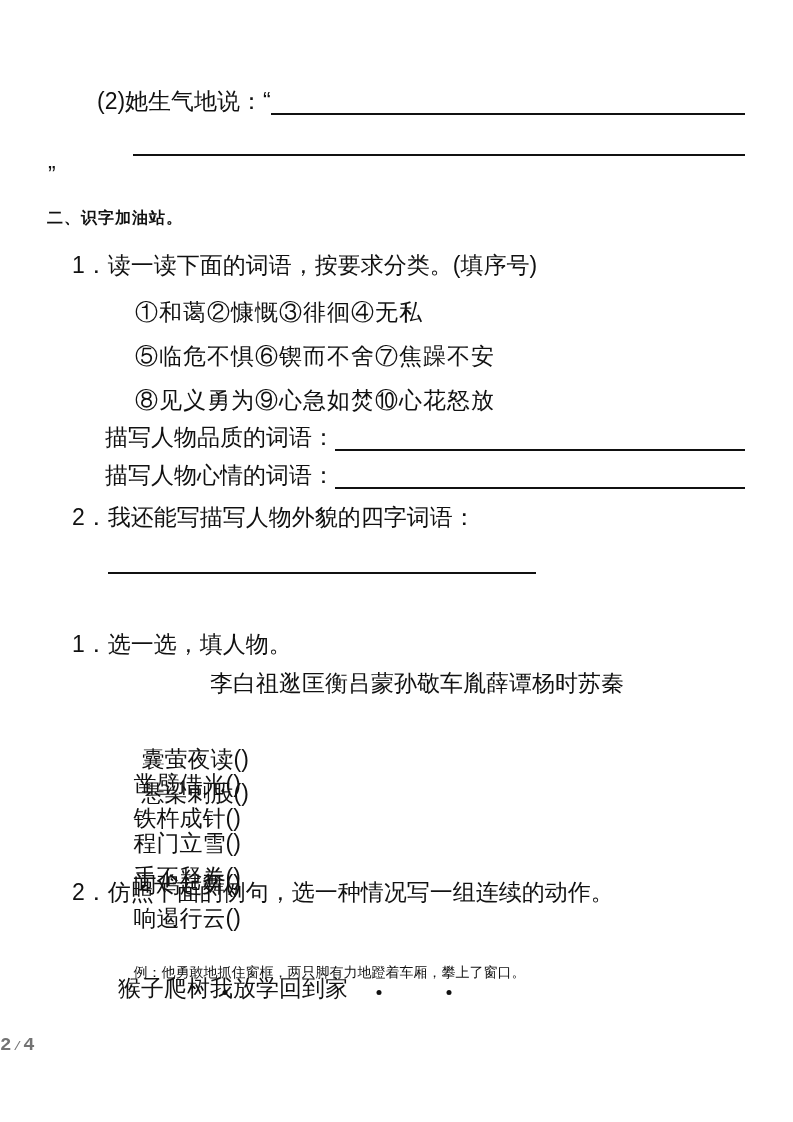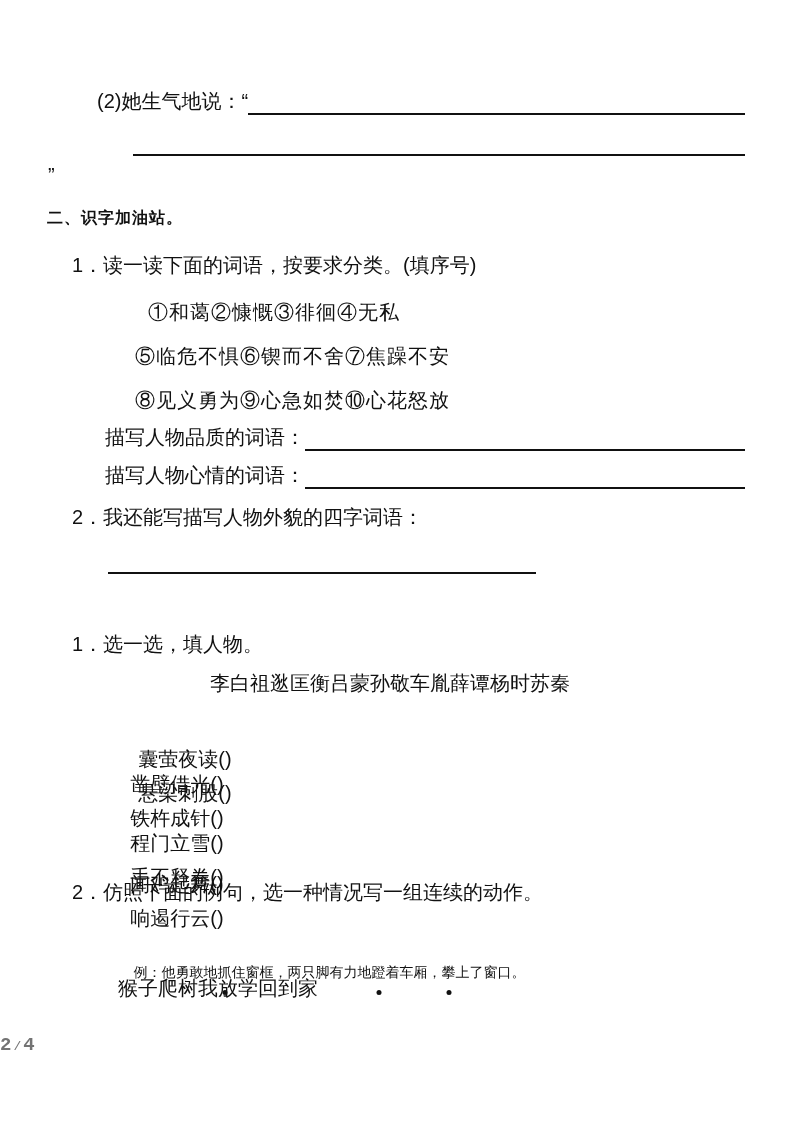--- a/index.html
+++ b/index.html
@@ -11,21 +11,21 @@
     position: relative;
     width: 793px;
     height: 1122px;
     background: #ffffff;
     font-family: "Liberation Sans", sans-serif;
     color: #111111;
     overflow: hidden;
   }
   .line {
     position: absolute;
-    font-size: 20px;
+    font-size: 23px;
     line-height: 34px;
     white-space: pre;
     color: #111111;
   }
   .flexline {
     display: flex;
     align-items: stretch;
   }
   .heading {
     font-size: 16px;
@@ -92,21 +92,21 @@
   </div>
 
   <div class="blank-abs" style="left:133px; top:120px; width:612px;"></div>
 
   <div class="line" style="left:48px; top:158px;">”</div>
 
   <div class="line heading" style="left:47px; top:201px;">二、识字加油站。</div>
 
   <div class="line" style="left:72px; top:248px;">1．读一读下面的词语，按要求分类。(填序号)</div>
 
-  <div class="line indent-words" style="left:148px; top:295px;">①和蔼②慷慨③徘徊④无私</div>
+  <div class="line indent-words" style="left:135px; top:295px;">①和蔼②慷慨③徘徊④无私</div>
   <div class="line indent-words" style="left:135px; top:339px;">⑤临危不惧⑥锲而不舍⑦焦躁不安</div>
   <div class="line indent-words" style="left:135px; top:383px;">⑧见义勇为⑨心急如焚⑩心花怒放</div>
 
   <div class="line flexline" style="left:105px; right:48px; top:420px;">
     <span>描写人物品质的词语：</span>
     <span class="blank"></span>
   </div>
   <div class="line flexline" style="left:105px; right:48px; top:458px;">
     <span>描写人物心情的词语：</span>
     <span class="blank"></span>

